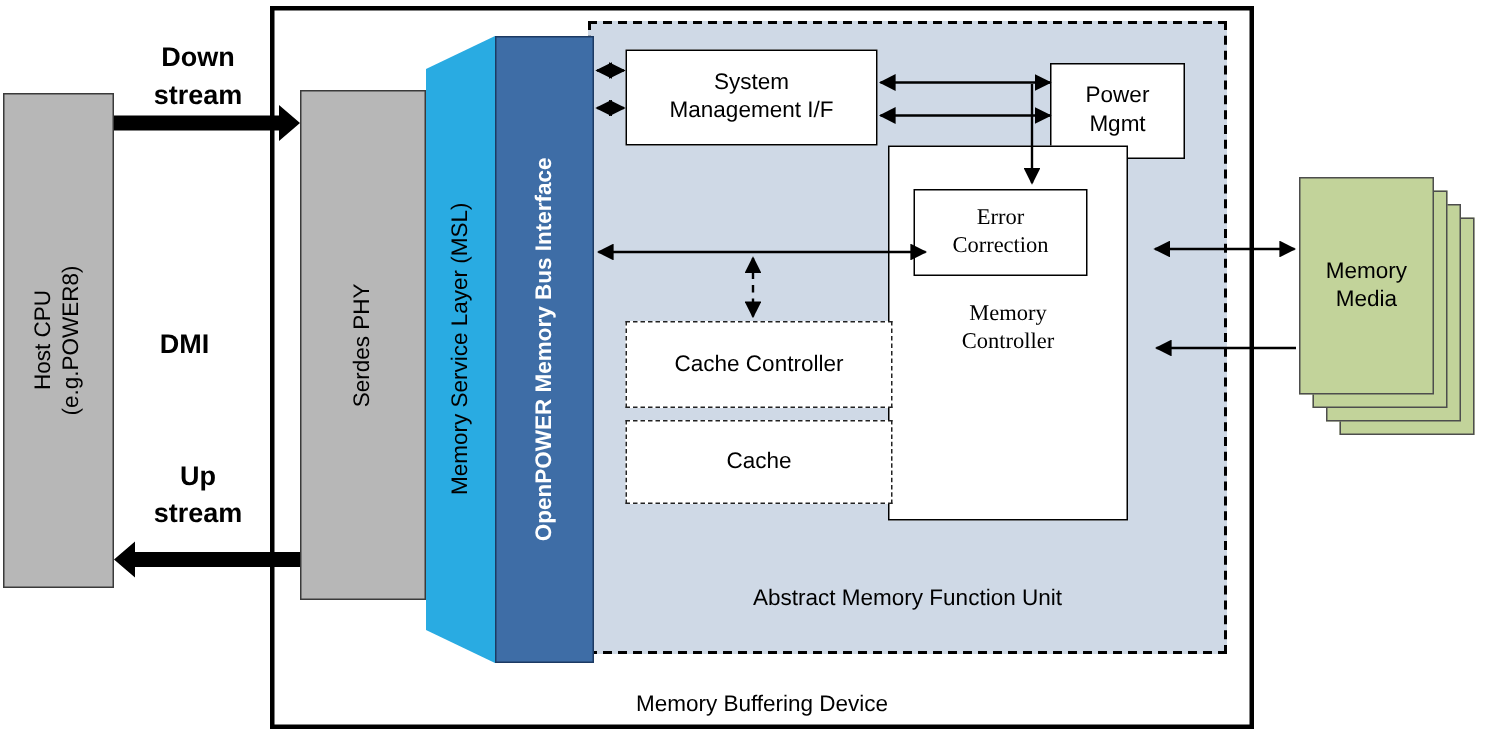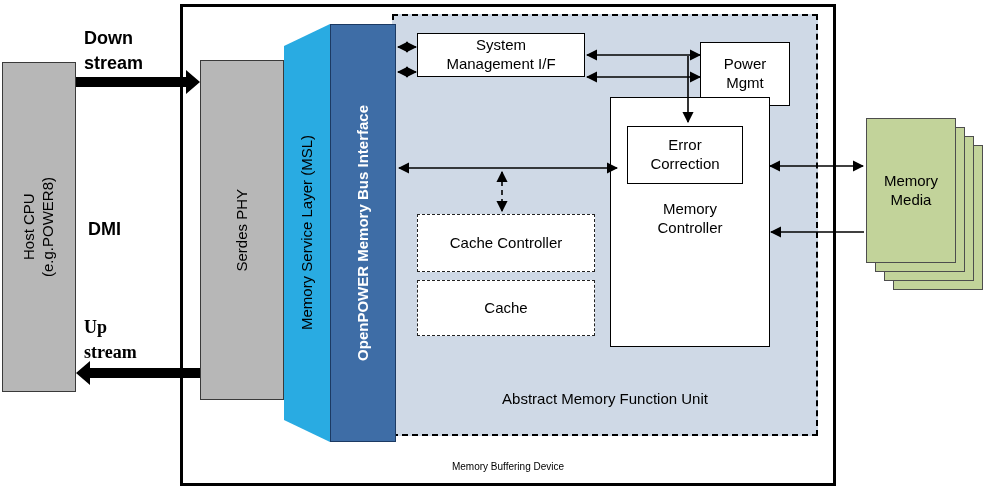--- a/index.html
+++ b/index.html
@@ -22,21 +22,21 @@
 
   .host-cpu   { left:2px;  top:62px;  width:74px;  height:330px; z-index:2; }
   .serdes     { left:200px; top:60px; width:84px;  height:340px; z-index:2; }
 
   .devbox {
     position:absolute; left:180px; top:4px; width:656px; height:482px;
     box-sizing:border-box; border:3px solid #000; background:#fff; z-index:0;
   }
   .dev-label {
     position:absolute; left:180px; width:656px; top:461px;
-    text-align:center; font-size:10px; z-index:4;
+    text-align:center; font-size:15px; z-index:4;
   }
 
   .msl {
     left:284px; top:24px; width:46px; height:418px; z-index:3;
     background:#29abe2;
     clip-path:polygon(0 22px, 100% 0, 100% 100%, 0 calc(100% - 22px));
     font-size:15px;
   }
   .mbi {
     left:330px; top:24px; width:66px; height:418px; z-index:3;
@@ -46,52 +46,52 @@
 
   .amfu {
     position:absolute; left:392px; top:14px; width:426px; height:422px;
     box-sizing:border-box; background:#cfd9e6; border:2px dashed #000; z-index:1;
   }
   .amfu-label {
     position:absolute; left:392px; width:426px; top:390px;
     text-align:center; font-size:15px; z-index:2;
   }
 
-  .sm-box { left:417px; top:33px;  width:168px; height:44px;  z-index:2; }
+  .sm-box { left:417px; top:33px;  width:168px; height:64px;  z-index:2; }
   .pm-box { left:700px; top:42px;  width:90px;  height:64px;  z-index:2; }
-  .mc-box { left:610px; top:97px;  width:160px; height:250px; z-index:2; }
+  .mc-box { left:592px; top:97px;  width:160px; height:250px; z-index:2;font-family:Liberation Serif, serif; }
   .ec-box { left:16px;  top:28px;  width:116px; height:58px; }
   .mc-label { position:absolute; left:0; top:102px; width:100%; text-align:center;
               font-size:15px; line-height:1.25; }
 
   .cc-box    { left:417px; top:214px; width:178px; height:58px; z-index:2; }
   .cache-box { left:417px; top:280px; width:178px; height:56px; z-index:2; }
 
   .media { position:absolute; box-sizing:border-box; width:90px; height:145px;
            background:#c2d39a; border:1.5px solid #4d4d4d; }
 
   .blk-label { position:absolute; font-weight:bold; font-size:18px; line-height:25px;
-               text-align:left; z-index:4; }
+               text-align:center; z-index:4; }
 
   .arrows { position:absolute; left:0; top:0; z-index:6; pointer-events:none; }
 </style>
 </head>
 <body>
 
 <div class="canvas">
 
   <div class="box gray host-cpu">
     <span class="vtext">Host CPU
 (e.g.POWER8)</span>
   </div>
 
   <div class="blk-label pre" style="left:84px; top:26px; width:96px;">Down
 stream</div>
   <div class="blk-label" style="left:88px; top:200px; width:70px;margin-top:17px;">DMI</div>
-  <div class="blk-label pre" style="left:84px; top:315px; width:96px;font-family:Liberation Serif, serif;">Up
+  <div class="blk-label pre" style="left:84px; top:305px; width:96px;">Up
 stream</div>
 
   <div class="devbox"></div>
   <div class="dev-label">Memory Buffering Device</div>
 
   <div class="box gray serdes">
     <span class="vtext">Serdes PHY</span>
   </div>
 
   <div class="box msl">

